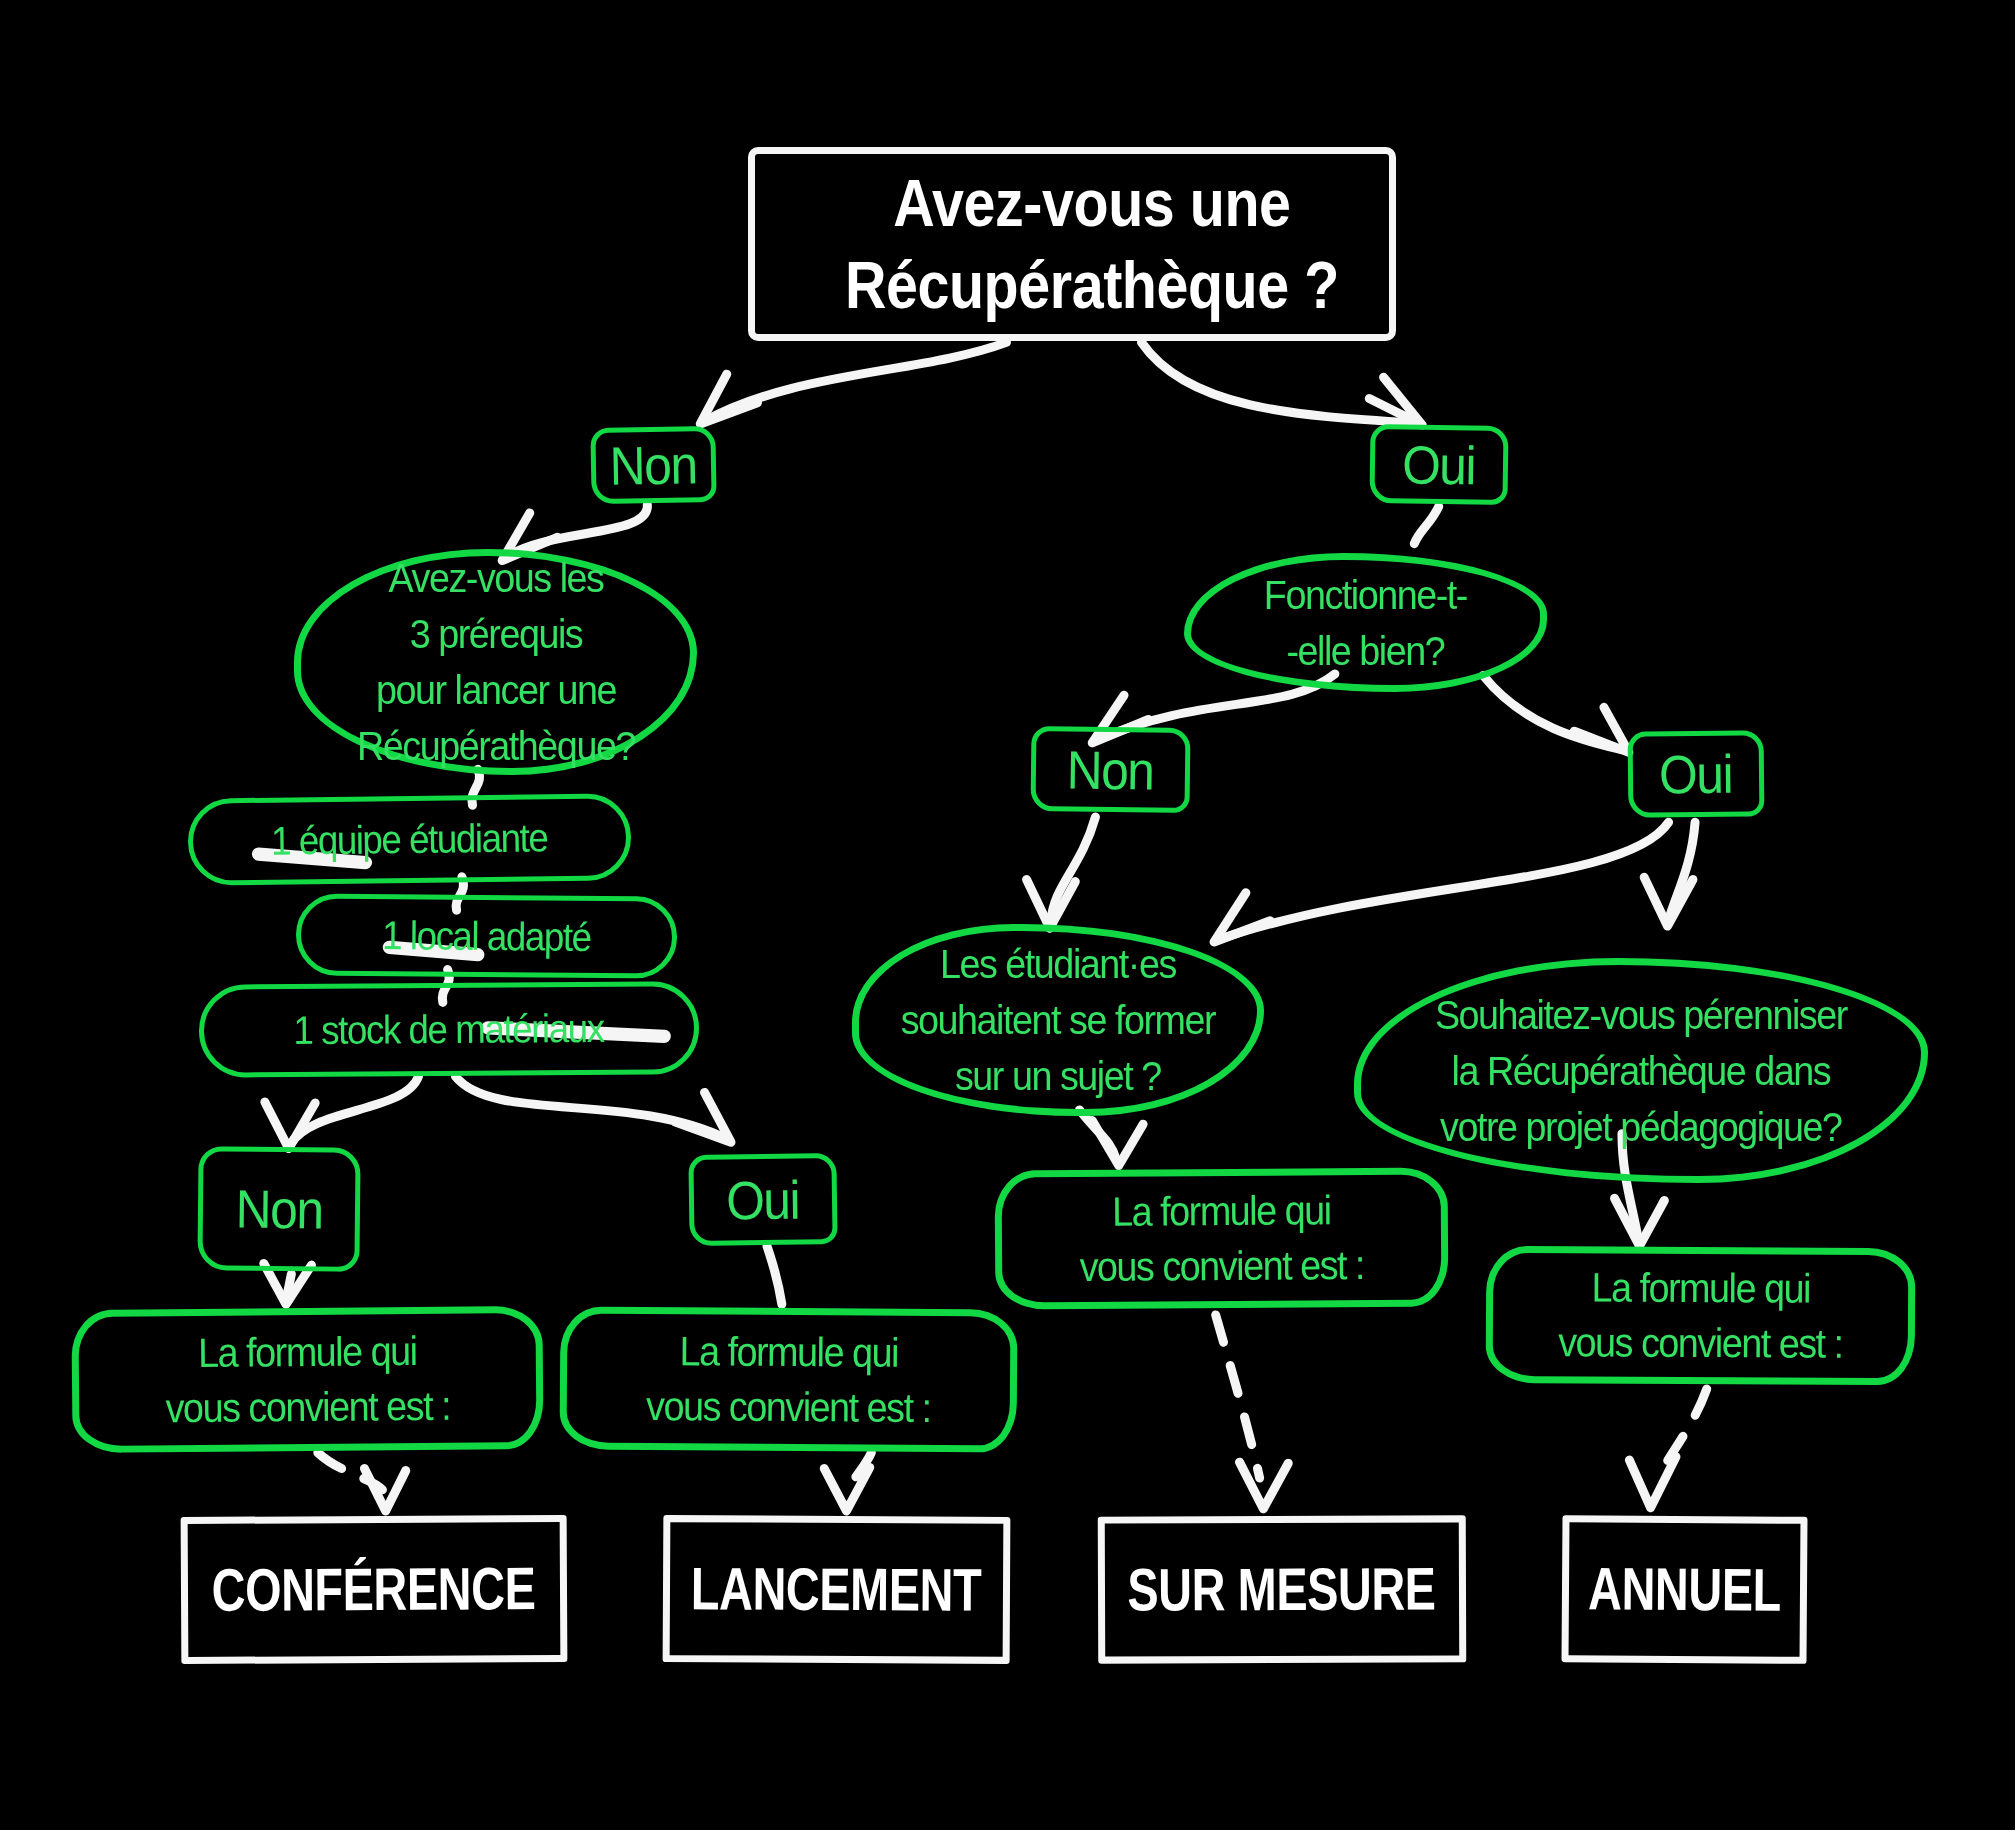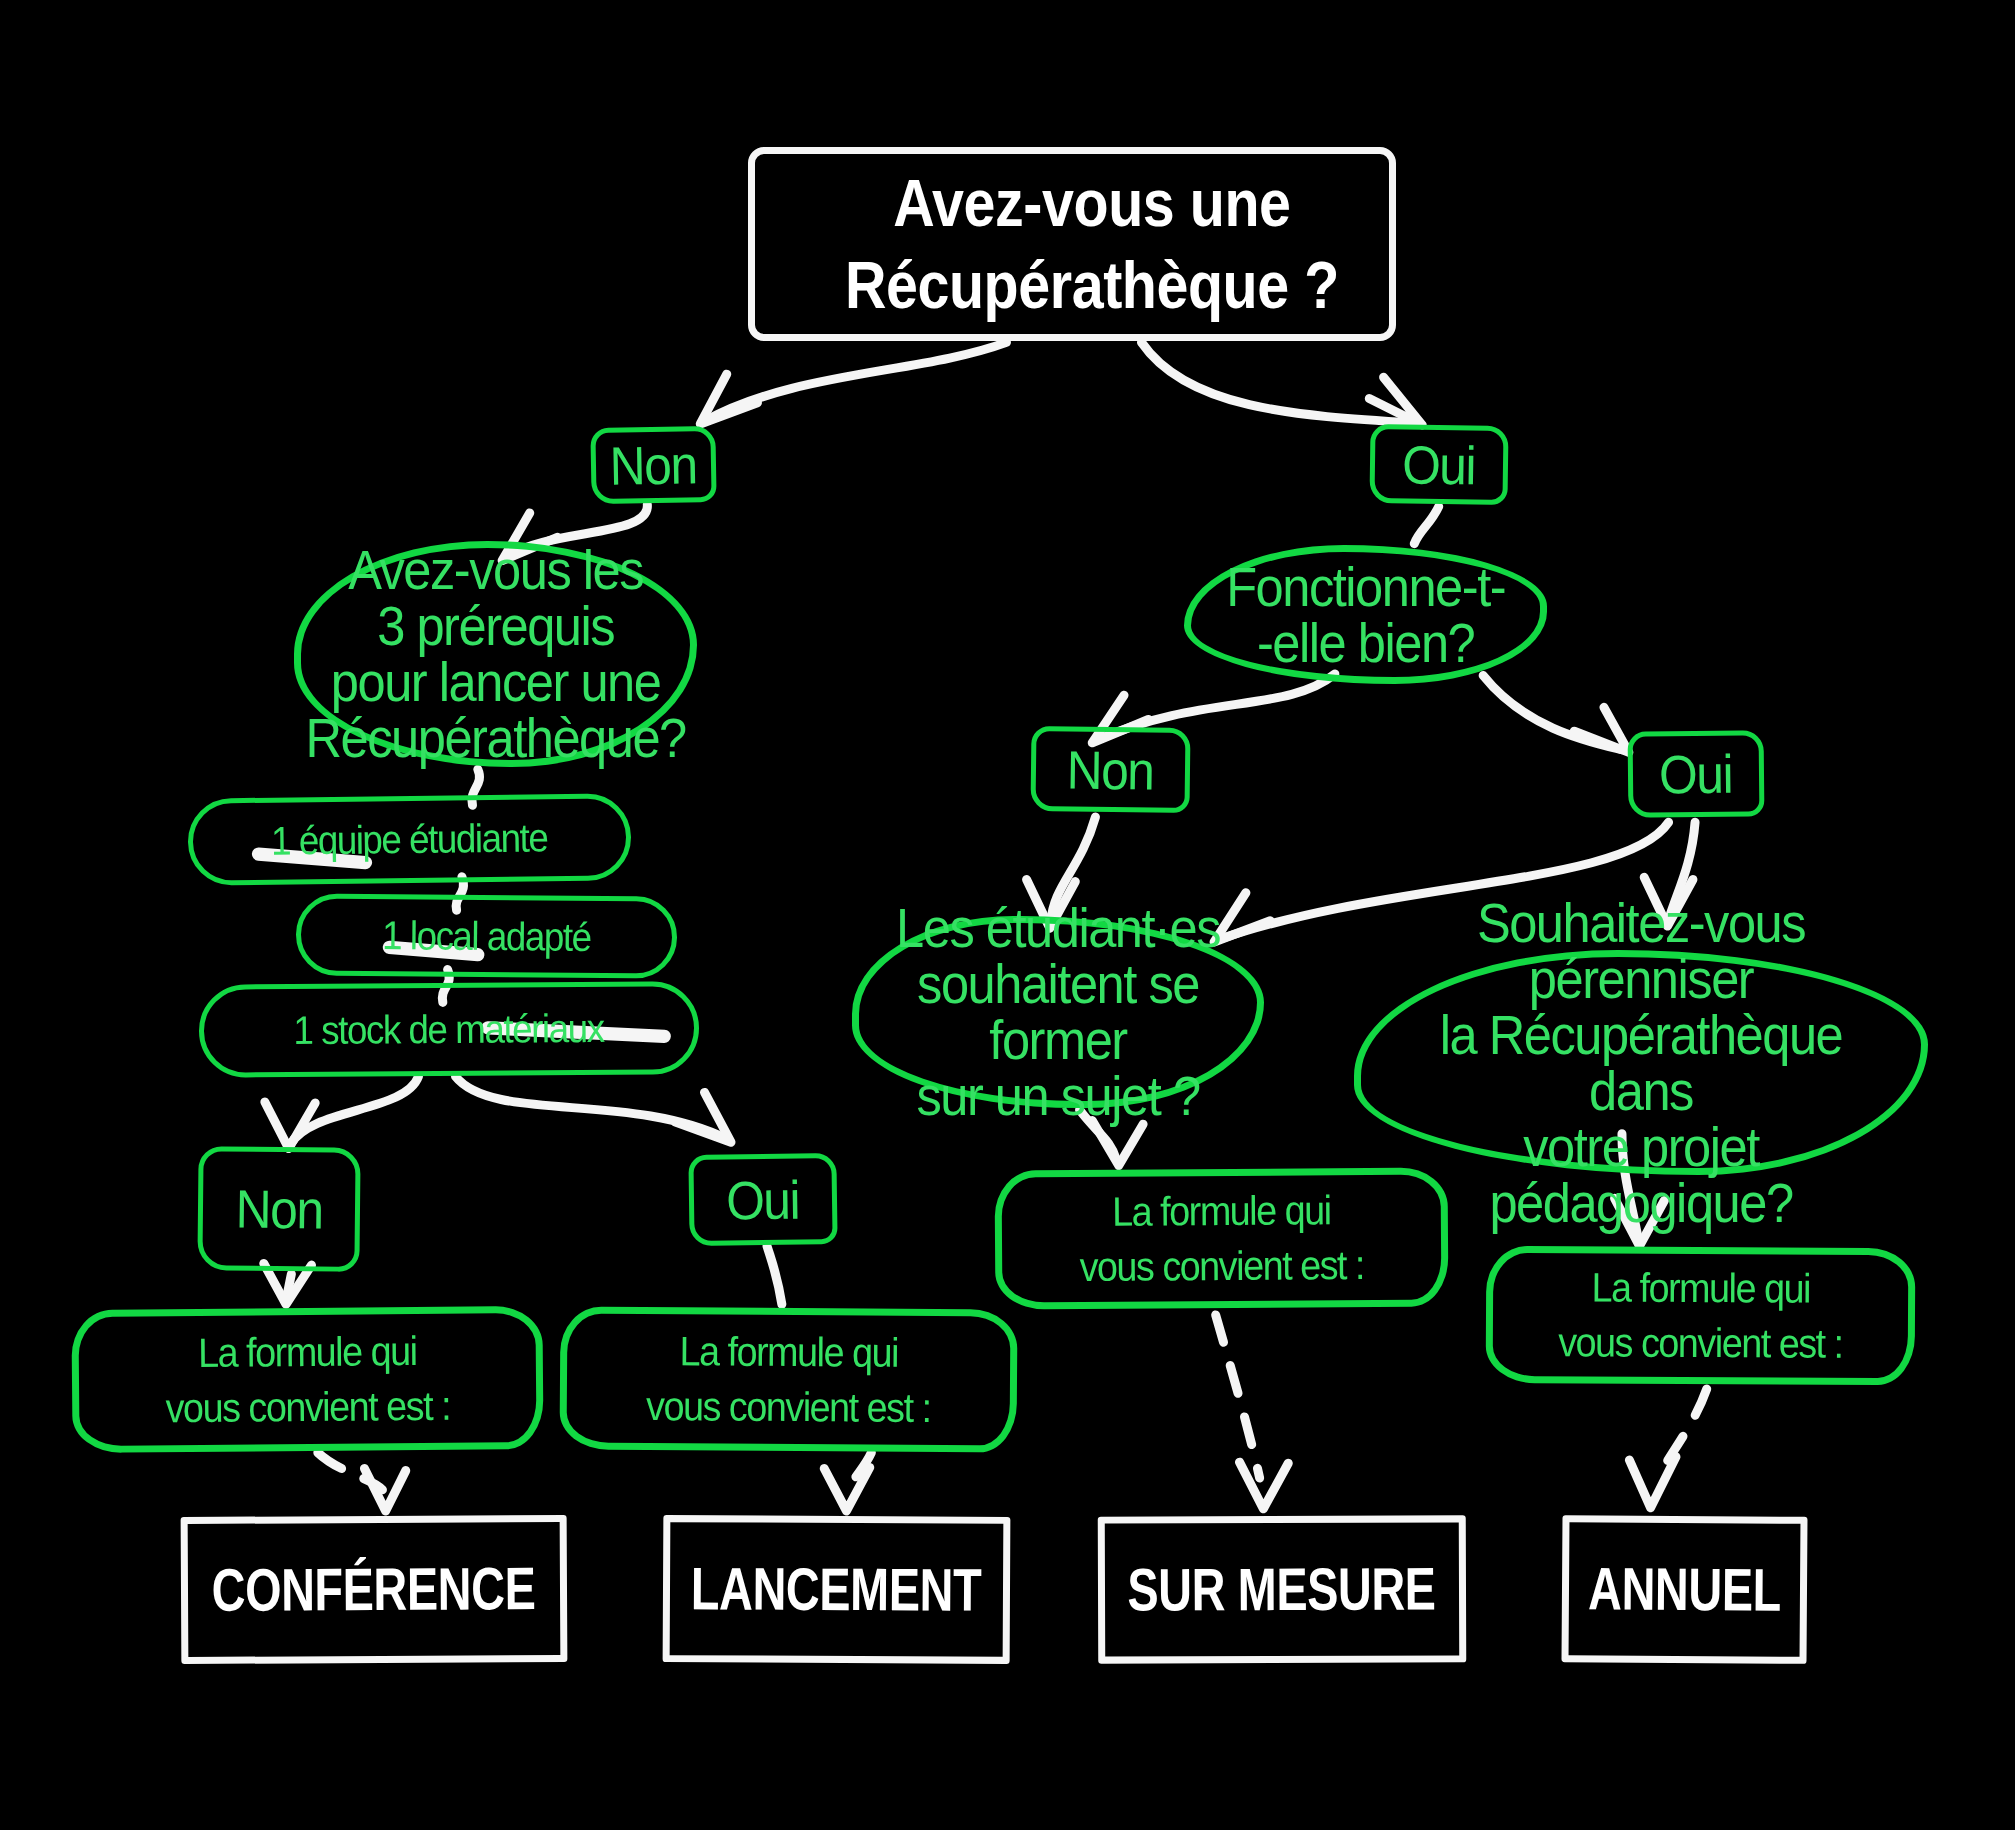--- a/index.html
+++ b/index.html
@@ -20,33 +20,33 @@
   }
   .label{display:inline-block;white-space:pre-line;}
   .narrow{transform:scaleX(.92);letter-spacing:-1.6px;}
   .g-border{border:5.8px solid #12d843;}
   .g-border-thick{border:7.4px solid #12d843;}
   .answer{font-size:54px;border-radius:18px 21px 16px 22px;}
   .blob1{border-radius:48% 52% 46% 54% / 50% 46% 54% 46%;}
   .blob2{border-radius:44% 56% 42% 58% / 58% 44% 52% 42%;}
   .blob3{border-radius:40% 60% 44% 56% / 52% 46% 56% 44%;}
   .blob4{border-radius:46% 54% 40% 60% / 56% 42% 58% 40%;}
-  .blob-text{font-size:55px;line-height:56px;}
+  .blob-text{font-size:41px;line-height:56px;margin-top:8px;}
   .pill{border-radius:50px;font-size:40px;}
   .formula{border-radius:41px 47px 37px 49px / 46px 39px 49px 37px;font-size:41px;line-height:55px;}
   .result{
     border:7.4px solid #f6f6f6;border-radius:3.2px;
     color:#fff;
   }
   .result .label{
     font-weight:bold;font-size:60px;letter-spacing:-0.5px;
     transform:scaleX(.78);white-space:nowrap;
   }
   .title-box{
-    border:7.4px solid #f6f6f6;border-radius:16px;
+    border:7.4px solid #f6f6f6;border-radius:10px;
     color:#fff;
     padding-left:40px;
   }
   .title-box .label{
     font-weight:bold;font-size:66px;line-height:82px;
     transform:scaleX(.87);letter-spacing:-0.5px;
   }
   svg.wires{position:absolute;left:0;top:0;pointer-events:none;}
   svg.wires path{fill:none;stroke:#f5f5f5;stroke-width:17;stroke-linecap:round;stroke-linejoin:round;}
   svg.wires path.dash{stroke-dasharray:54 46;}

